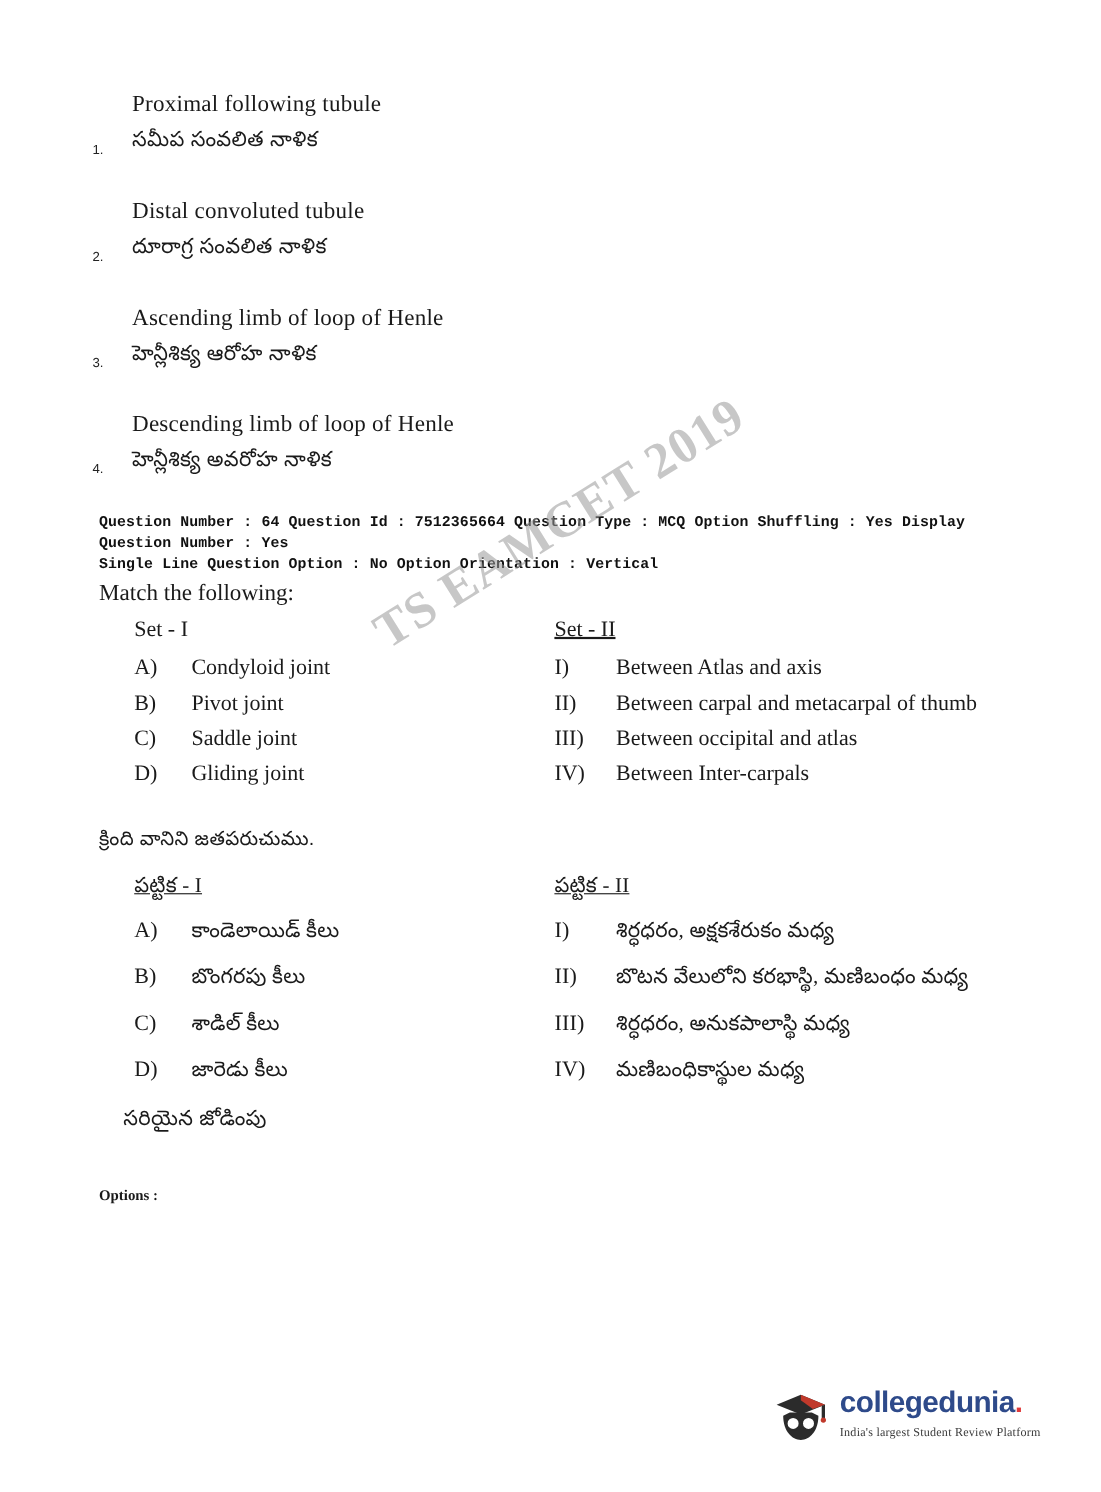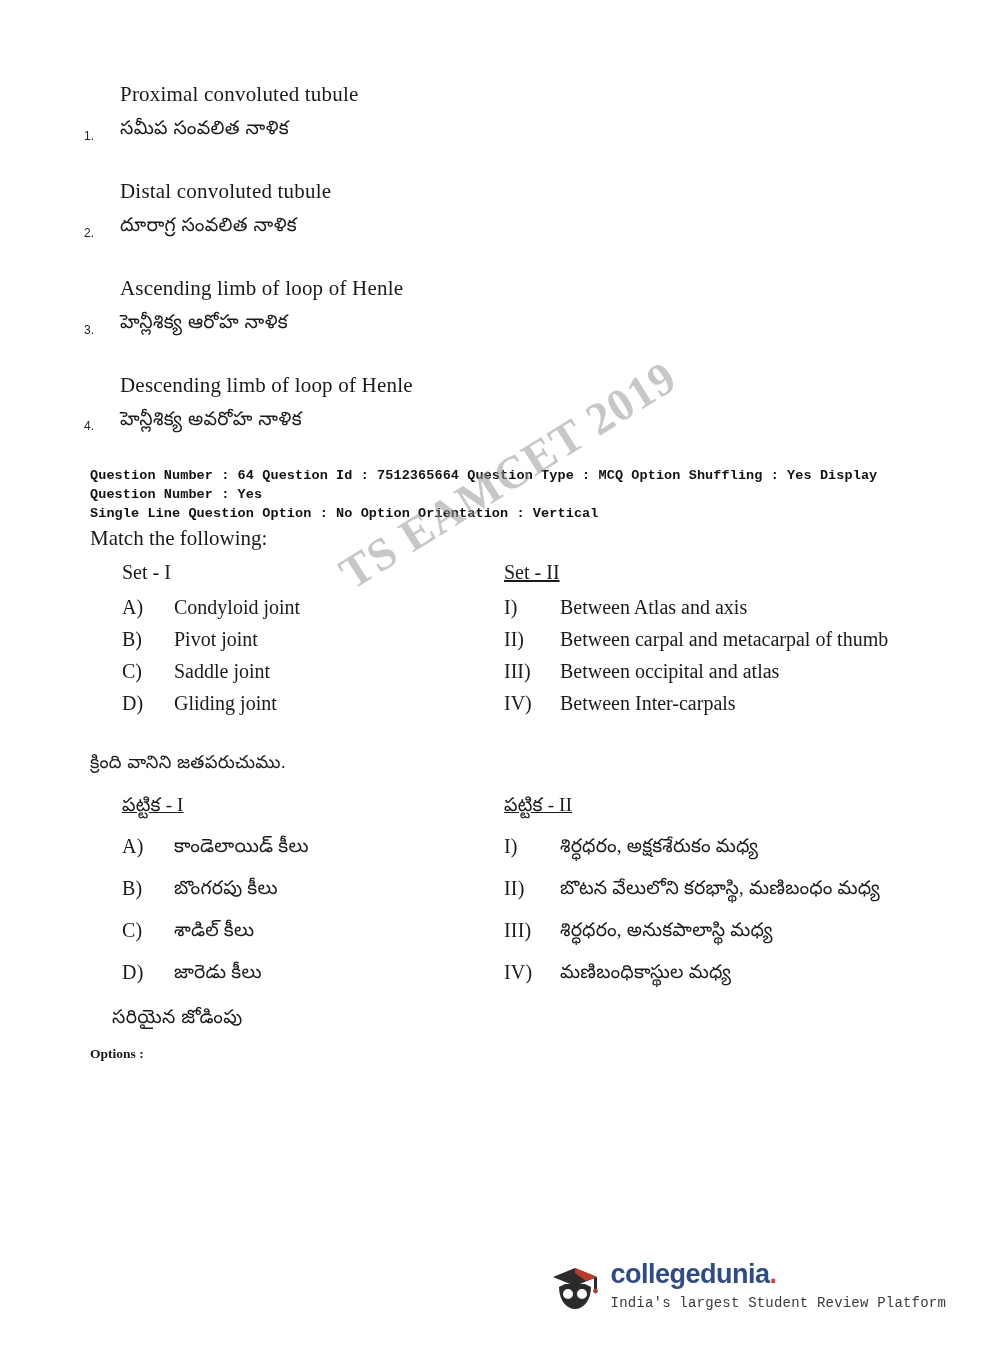--- a/index.html
+++ b/index.html
@@ -134,21 +134,21 @@
     font-size: 19px;
     margin-top: 10px;
     padding-left: 22px;
     font-family: "Liberation Sans", sans-serif;
     letter-spacing: 0.3px;
   }
   .options-label {
     font-family: "Liberation Serif", serif;
     font-weight: bold;
     font-size: 13.5px;
-    margin-top: 14px;
+    margin-top: 47px;
   }
 
   
   .watermark {
     position: absolute;
     left: 330px;
     top: 555px;
     font-family: "Liberation Serif", serif;
     font-weight: bold;
     font-size: 46px;
@@ -178,35 +178,35 @@
   .logo-text-wrap { line-height: 1; }
   .logo-text {
     font-family: "Liberation Sans", sans-serif;
     font-weight: bold;
     font-size: 27px;
     color: #2e4a8a;
     letter-spacing: -0.5px;
   }
   .logo-text .dot { color: #e03a3a; }
   .logo-sub {
-    font-family: Liberation Mono, monospace;
-    font-size: 14px;
+    font-family: Liberation Serif, serif;
+    font-size: 11px;
     color: #3b3b3b;
     margin-top: 8px;
     letter-spacing: 0.2px;
   }
 </style>
 </head>
 <body>
 
 <div class="page">
 
   <div class="opt-block">
     <span class="opt-num">1.</span>
-    <div class="opt-en">Proximal convoluted tubule</div>
+    <div class="opt-en">Proximal following tubule</div>
     <div class="opt-te">సమీప సంవలిత నాళిక</div>
   </div>
 
   <div class="opt-block">
     <span class="opt-num">2.</span>
     <div class="opt-en">Distal convoluted tubule</div>
     <div class="opt-te">దూరాగ్ర సంవలిత నాళిక</div>
   </div>
 
   <div class="opt-block">

